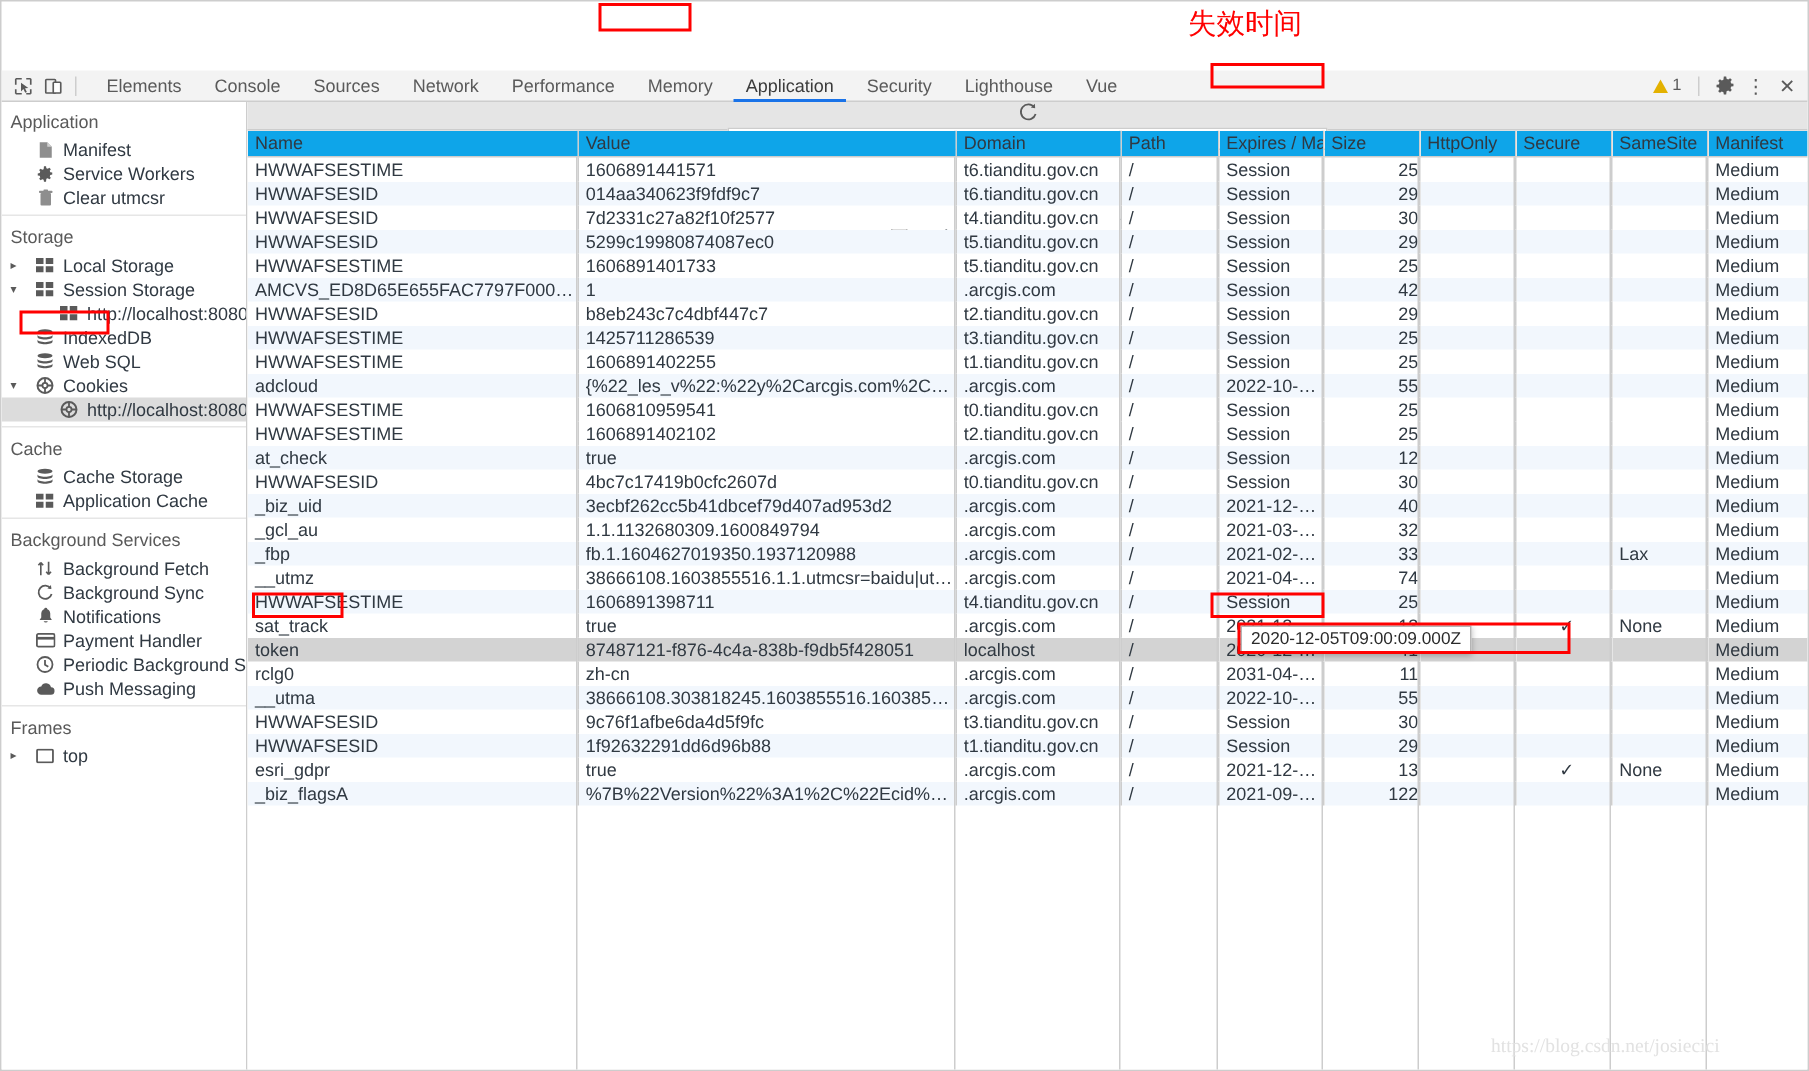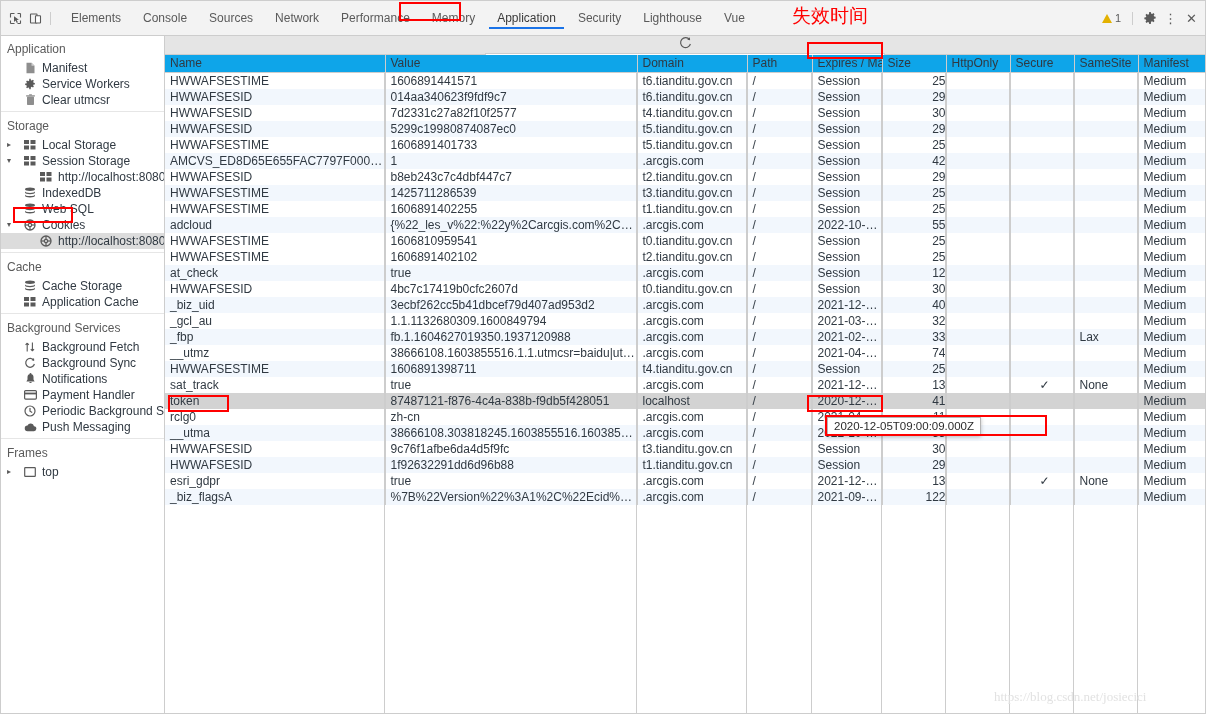--- a/index.html
+++ b/index.html
@@ -19,24 +19,25 @@
     width: 1206px; height: 714px;
     border: 1px solid #cdcdcd;
     background: #fff;
     overflow: hidden;
   }
 
   
   .tabbar {
     display: flex;
     align-items: center;
-    height: 35px;
+    height: 21px;
     background: #f3f3f3;
     border-bottom: 1px solid #cdcdcd;
     position: relative;
+    margin-top: 46px;
   }
   .tb-icons { display: flex; align-items: center; padding: 0 4px; }
   .tb-icon {
     width: 20px; height: 18px;
     display: flex; align-items: center; justify-content: center;
     color: #5a5a5a;
   }
   .tb-sep {
     width: 1px; height: 13px; background: #cdcdcd; margin: 0 5px;
   }

